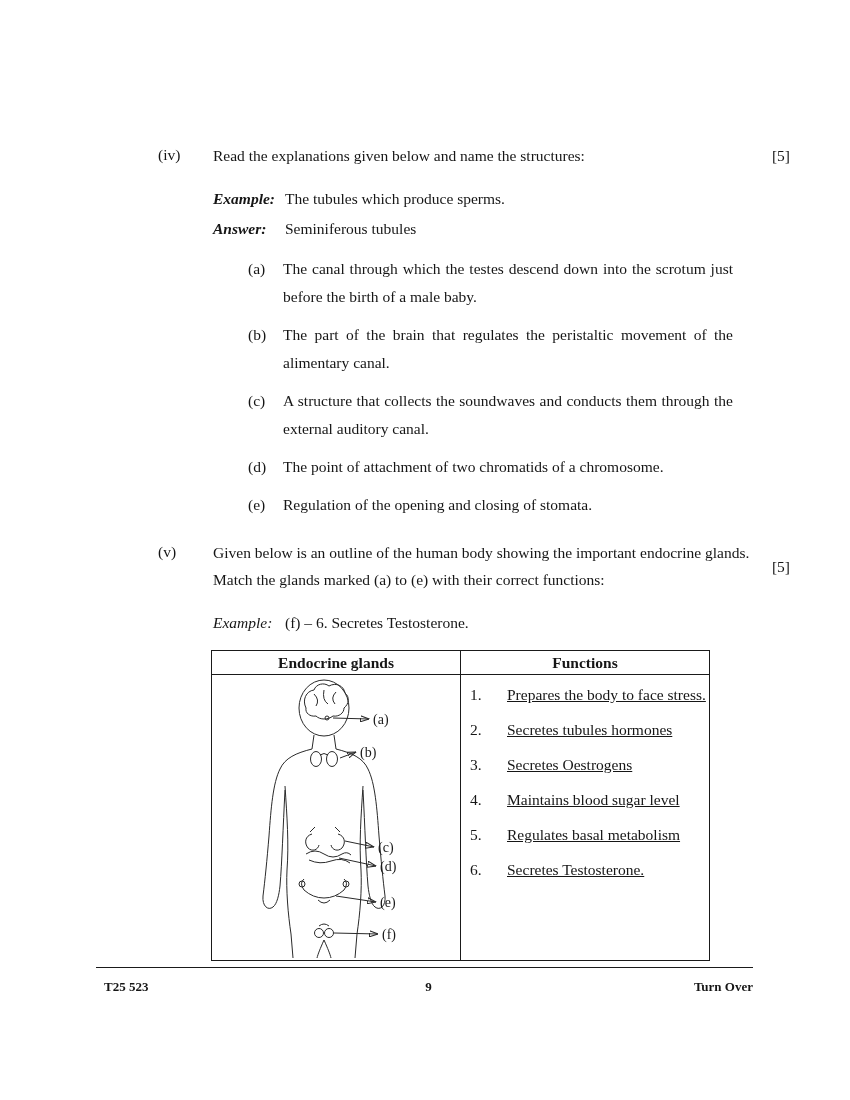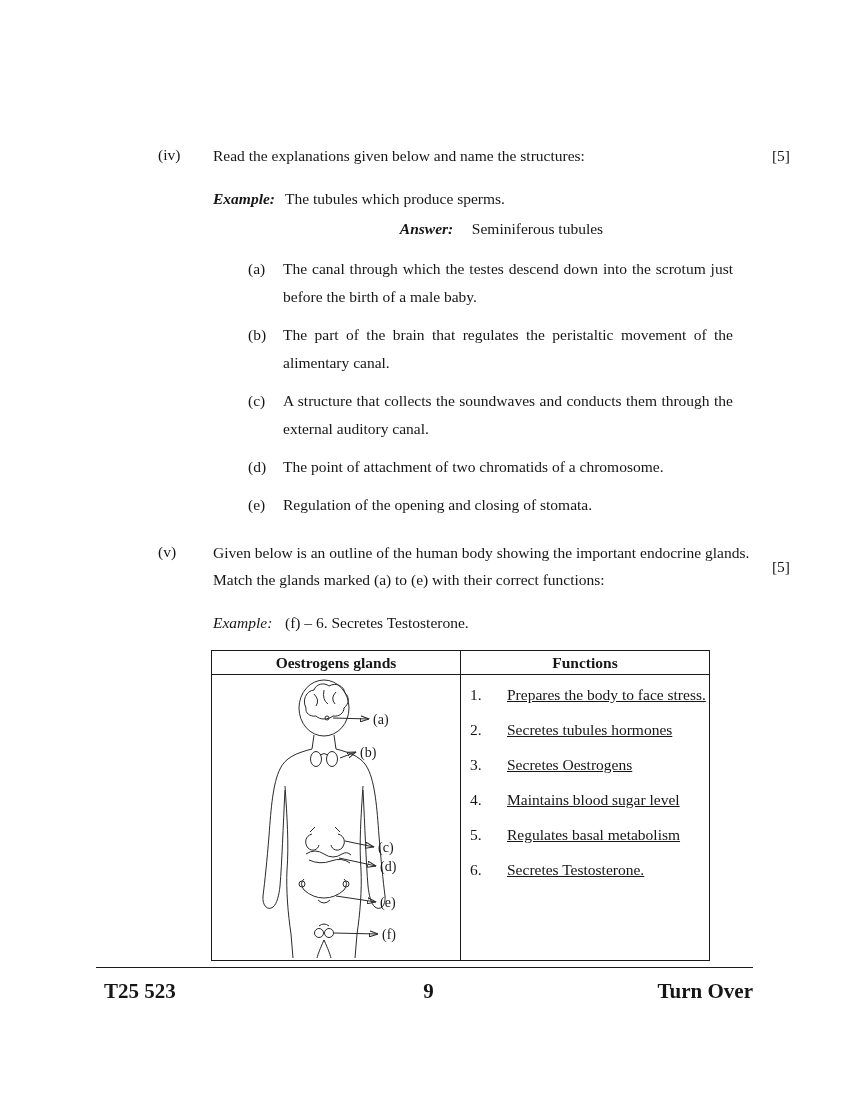--- a/index.html
+++ b/index.html
@@ -18,21 +18,21 @@
   .q-body { flex: 1; min-width: 0; }
 
   .q-text-row { display: flex; align-items: center; margin-bottom: 16px; }
   .q-text { flex: 1; line-height: 27px; }
   .q-marks { flex: 0 0 40px; text-align: right; line-height: 27px; }
 
   .ex-line { display: flex; line-height: 27px; margin-bottom: 3px; }
   .ex-label { flex: 0 0 72px; font-weight: bold; font-style: italic; }
   .ex-label.plain { font-weight: normal; }
   .ex-text { }
-  .answer-line { margin-bottom: 13px; justify-content: center; }
+  .answer-line { margin-bottom: 13px; }
 
   .items { margin-bottom: 20px; }
   .item { display: flex; margin-bottom: 10px; }
   .item:last-child { margin-bottom: 0; }
   .item-label { flex: 0 0 35px; margin-left: 35px; line-height: 28px; }
   .item-text { width: 450px; line-height: 28px; text-align: justify; }
 
   .v-example { margin-bottom: 14px; }
 
   table.glands-table {
@@ -56,21 +56,21 @@
     stroke: #2a2a2a; stroke-width: 1; fill: none;
   }
   svg.body-svg text { fill: #1a1a1a; stroke: none; font-family: "Liberation Serif", serif; font-size: 14px; }
 
   .footer-line {
     position: absolute; left: 96px; width: 657px; top: 967px;
     border-top: 1.4px solid #1a1a1a;
   }
   .footer {
     position: absolute; left: 96px; width: 657px; top: 979px;
-    display: flex; font-weight: bold; font-size: 21px;
+    display: flex; font-weight: bold; font-size: 13px;
   }
   .footer .f-left { flex: 1; text-align: left; padding-left: 8px; }
   .footer .f-center { flex: 0 0 auto; text-align: center; }
   .footer .f-right { flex: 1; text-align: right; }
 </style>
 </head>
 <body>
 
 <div class="content">
 
@@ -128,21 +128,21 @@
         </div>
 
         <div class="ex-line v-example">
           <span class="ex-label plain ex-text">Example:</span>
           <span class="ex-text">(f) – 6. Secretes Testosterone.</span>
         </div>
 
         <table class="glands-table">
           <thead>
             <tr>
-              <th>Oestrogens glands</th>
+              <th>Endocrine glands</th>
               <th>Functions</th>
             </tr>
           </thead>
           <tbody>
             <tr>
               <td class="diagram-cell">
                 <svg class="body-svg" width="200" height="282" viewBox="0 0 200 282" xmlns="http://www.w3.org/2000/svg">
                   <defs>
                     <marker id="arrowhead" markerWidth="9" markerHeight="7" refX="8.5" refY="3.5" orient="auto" markerUnits="userSpaceOnUse">
                       <path d="M0,0.5 L8.5,3.5 L0,6.5 Z" fill="#2a2a2a" stroke="none"></path>

